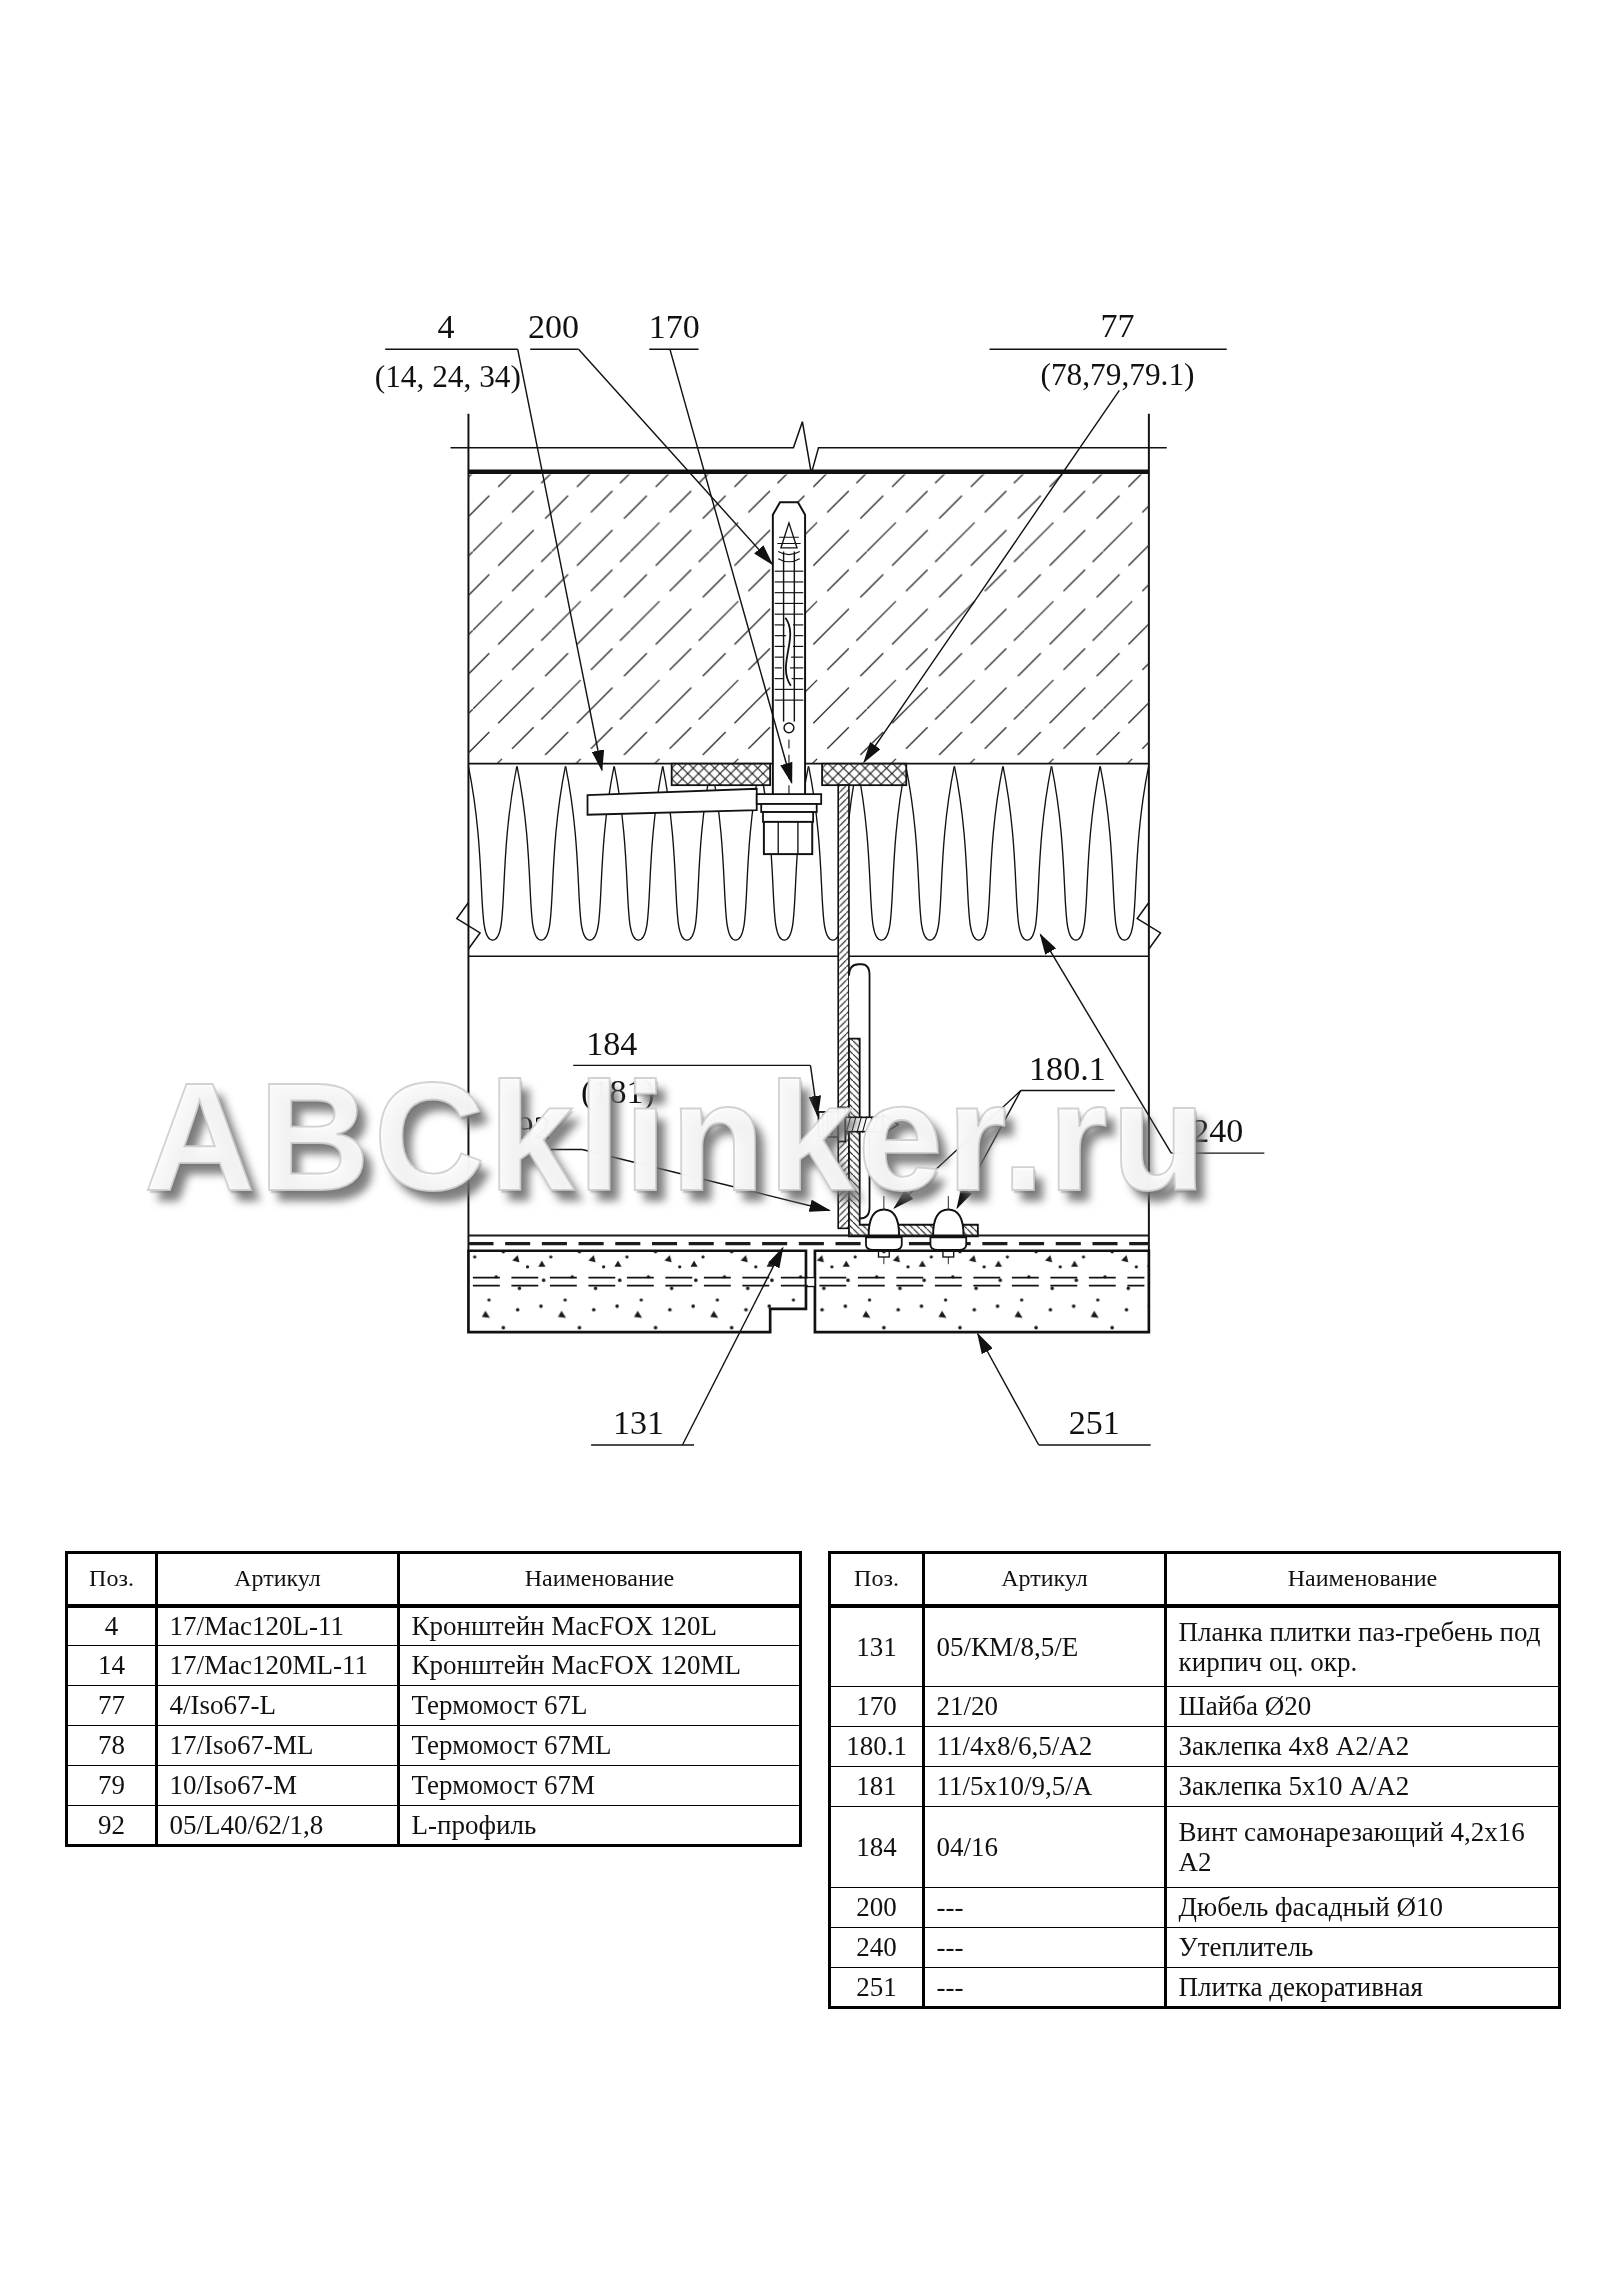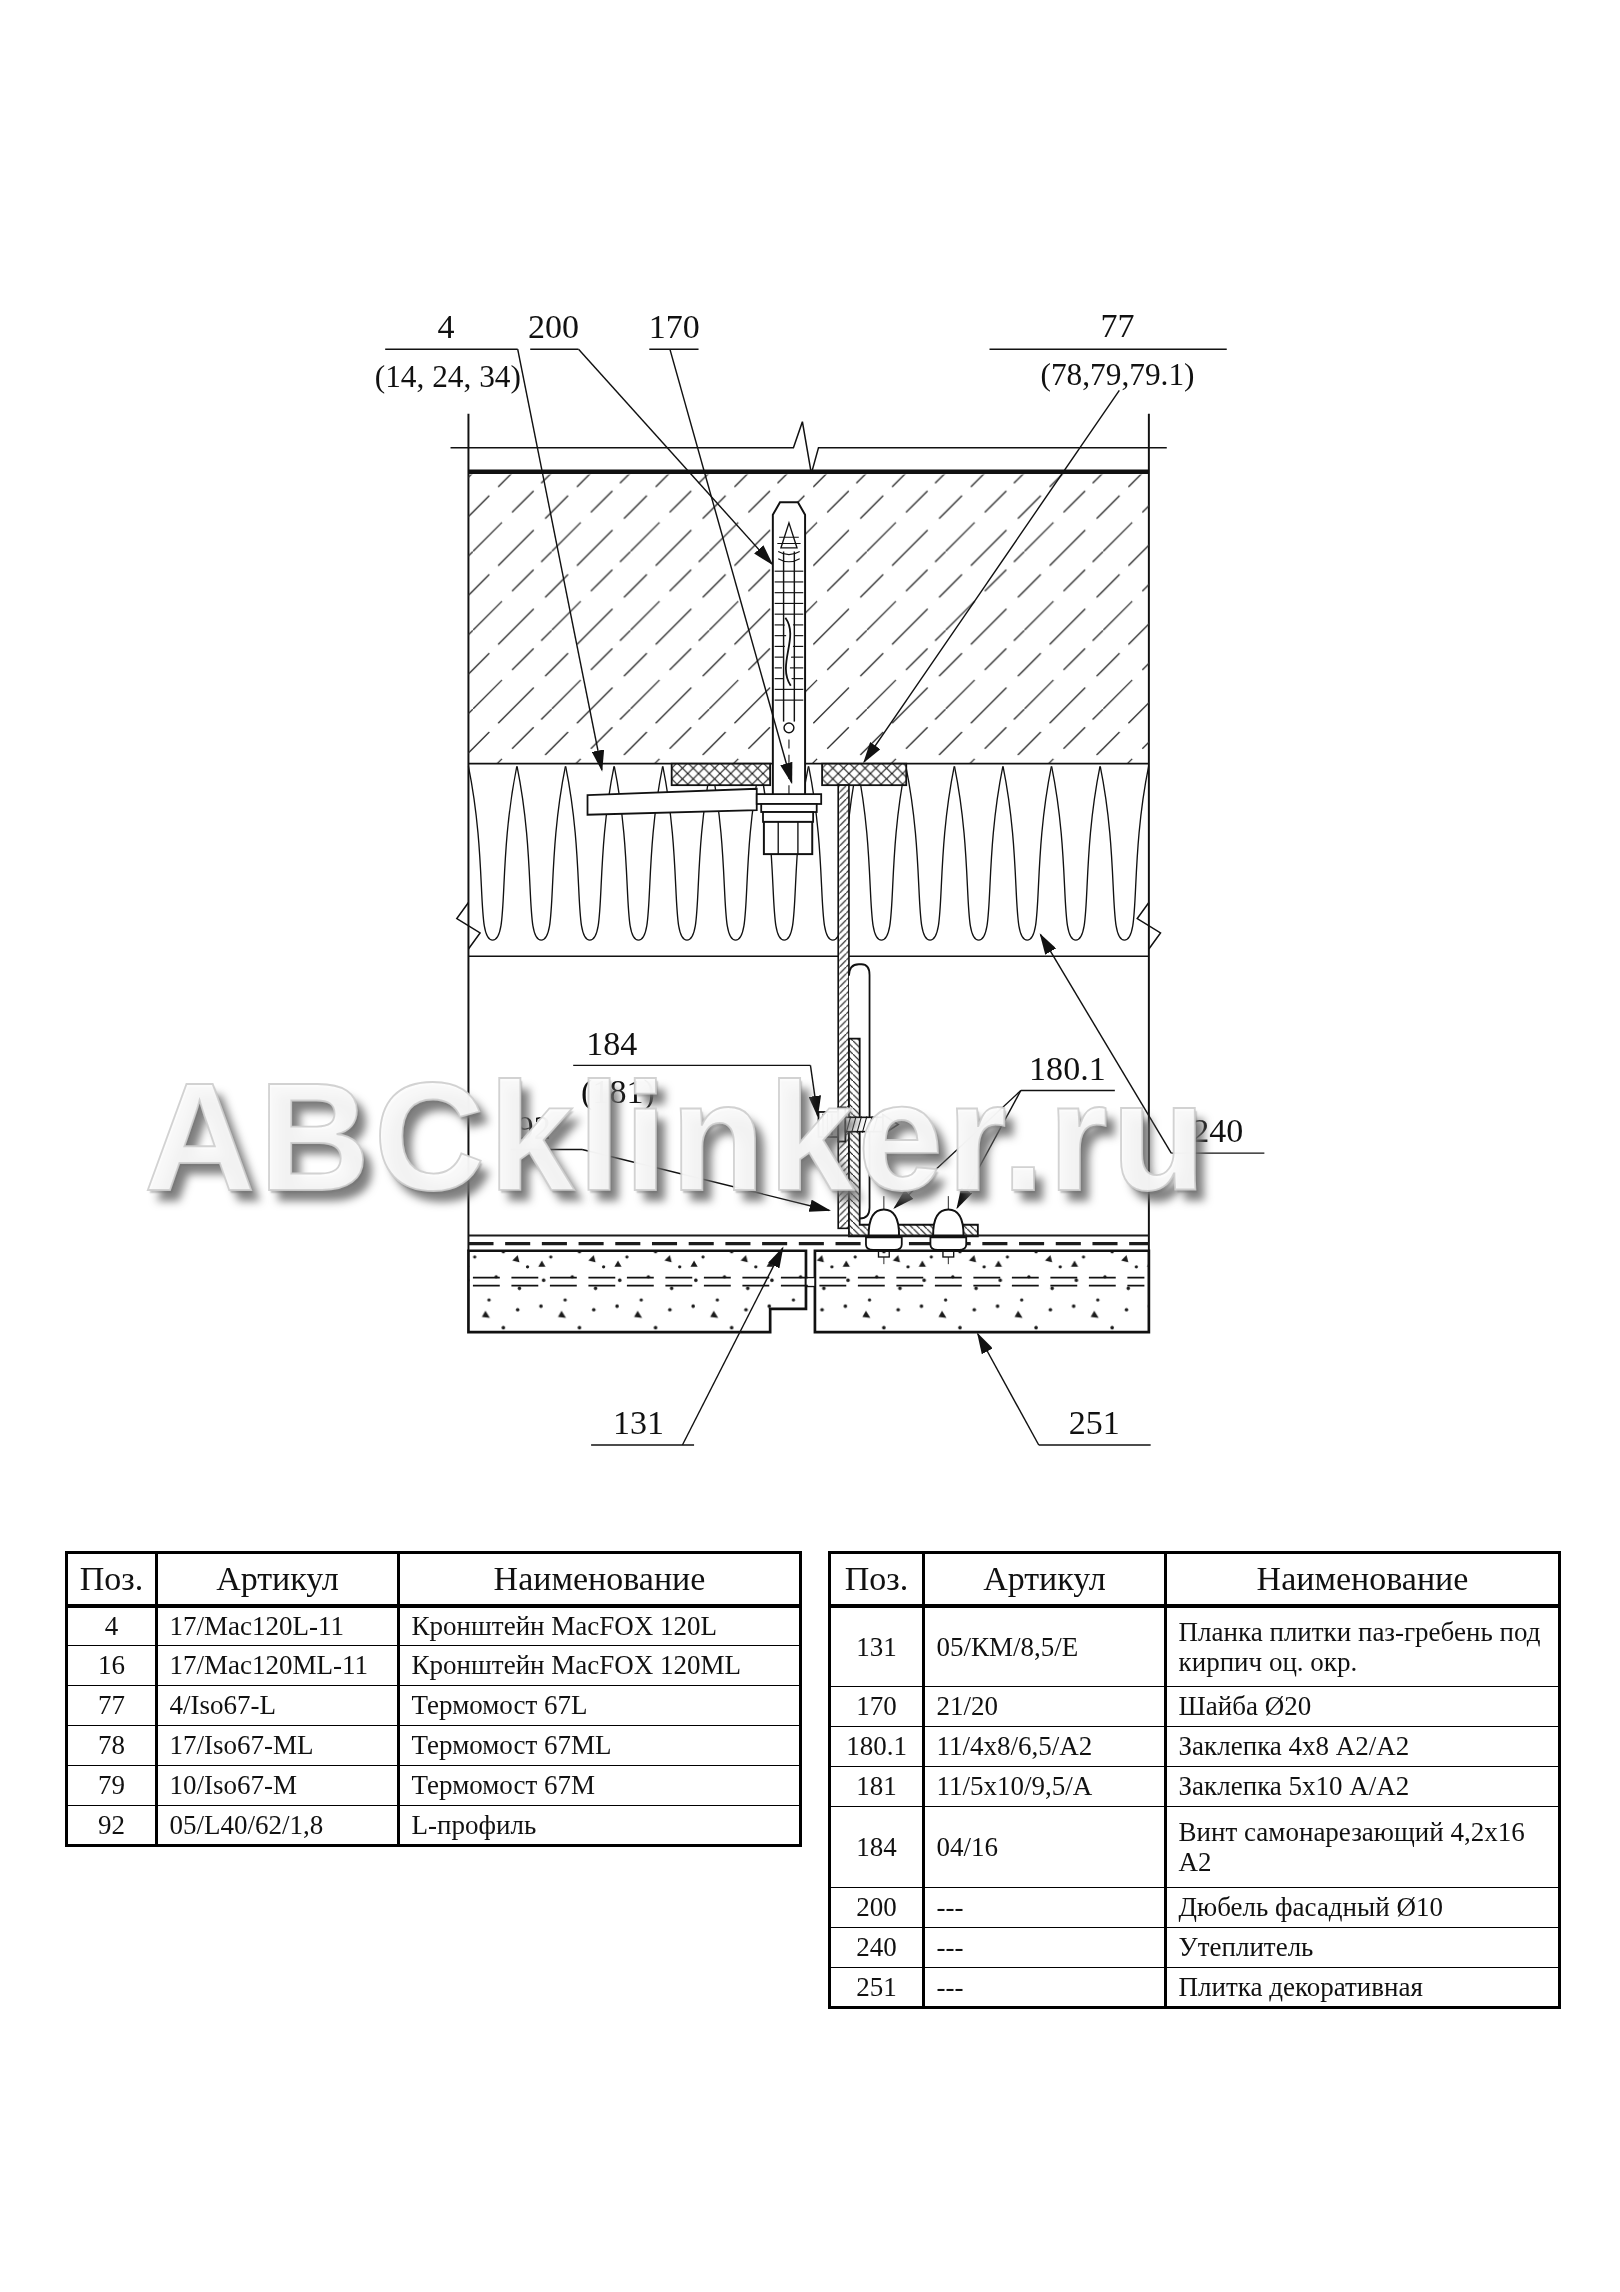--- a/index.html
+++ b/index.html
@@ -13,21 +13,21 @@
   #wm{position:absolute;left:144px;top:1052px;width:1325px;height:170px;
       font-family:"Liberation Sans", sans-serif;font-weight:bold;font-size:154px;
       letter-spacing:3.6px;line-height:170px;white-space:nowrap;
       color:rgba(252,252,252,0.93);
       -webkit-text-stroke:1.8px rgba(205,205,205,0.9);
       text-shadow:9px 10.7px 8px rgba(105,105,105,0.85), 1.8px 2.7px 1.8px rgba(160,160,160,0.6);}
   
   .ptable{position:absolute;border-collapse:collapse;table-layout:fixed;background:#fff;}
   .ptable td,.ptable th{border:1.8px solid #000;font-weight:normal;font-size:27px;
       overflow:hidden;line-height:1.12;}
-  .ptable th{font-size:34px;text-align:center;}
+  .ptable th{font-size:24px;text-align:center;}
   .ptable td{padding:0;}
   .ptable .c-pos{text-align:center;}
   .ptable .c-art,.ptable .c-name{text-align:left;padding-left:11.6px;padding-right:5.4px;}
   .ptable, .ptable tr:first-child th{border-top:3.6px solid #000;}
   .ptable th{border-bottom:4.5px solid #000;}
   .ptable td:first-child, .ptable th:first-child{border-left:3.6px solid #000;}
   .ptable td:last-child, .ptable th:last-child{border-right:3.6px solid #000;}
   .ptable tr:last-child td{border-bottom:3.6px solid #000;}
   .ptable td,.ptable th{border-left-width:3.6px;border-right-width:3.6px;}
   .ptable tbody tr{height:40px;}
@@ -264,21 +264,21 @@
       <th>Наименование</th>
     </tr>
   </thead>
   <tbody>
     <tr>
           <td class="c-pos">4</td>
           <td class="c-art">17/Mac120L-11</td>
           <td class="c-name">Кронштейн MacFOX 120L</td>
         </tr>
     <tr>
-          <td class="c-pos">16</td>
+          <td class="c-pos">14</td>
           <td class="c-art">17/Mac120ML-11</td>
           <td class="c-name">Кронштейн MacFOX 120ML</td>
         </tr>
     <tr>
           <td class="c-pos">77</td>
           <td class="c-art">4/Iso67-L</td>
           <td class="c-name">Термомост 67L</td>
         </tr>
     <tr>
           <td class="c-pos">78</td>

